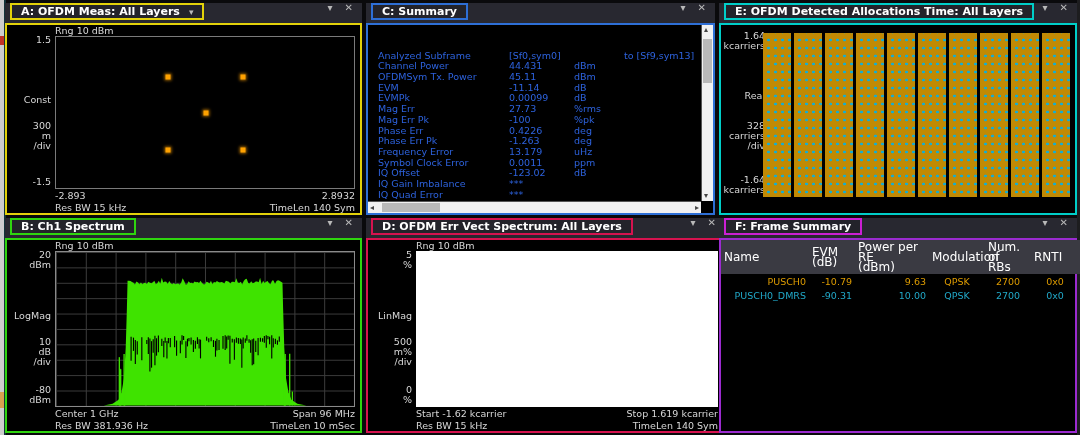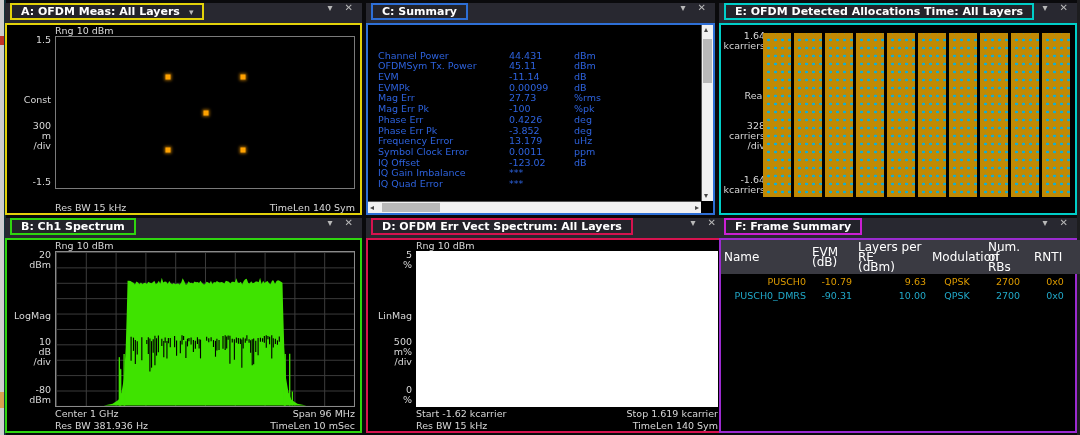--- a/index.html
+++ b/index.html
@@ -125,20 +125,24 @@
 m
 /div</div>
       <div class="yl y-bot">-1.5</div>
       <div class="plot" id="plot-a">
           <div class="cdot" style="background: rgb(255, 162, 0); left: 37.7%; top: 26.6%;"></div>
           <div class="cdot" style="background: rgb(255, 162, 0); left: 62.6%; top: 26.6%;"></div>
           <div class="cdot" style="background: rgb(255, 162, 0); left: 50.2%; top: 50.3%;"></div>
           <div class="cdot" style="background: rgb(255, 162, 0); left: 37.7%; top: 75%;"></div>
           <div class="cdot" style="background: rgb(255, 162, 0); left: 62.6%; top: 75%;"></div>
         </div>
+      <div class="xline xline1">
+        <span>-2.893</span>
+        <span>2.8932</span>
+      </div>
       <div class="xline xline2">
         <span>Res BW 15 kHz</span>
         <span>TimeLen 140  Sym</span>
       </div>
     </div>
   </section>
 
   <section class="panel" id="panel-c" style="--accent: #2e6fd6;">
     <header class="titlebar">
       <span class="titlebox">
@@ -146,20 +150,25 @@
       </span>
       <span class="winbtns">
         <span>▾</span>
         <span>✕</span>
       </span>
     </header>
     <div class="content">
       <div class="sum-rows" id="sum-rows">
           <div class="sum-row"></div>
           <div class="sum-row" style="color: rgb(45, 98, 221);">
+            <span class="lb">Analyzed  Subframe</span>
+            <span class="vl">[Sf0,sym0]</span>
+            <span class="un" style="left: 255px;">to  [Sf9,sym13]</span>
+          </div>
+          <div class="sum-row" style="color: rgb(45, 98, 221);">
             <span class="lb">Channel  Power</span>
             <span class="vl">44.431</span>
             <span class="un">dBm</span>
           </div>
           <div class="sum-row" style="color: rgb(45, 98, 221);">
             <span class="lb">OFDMSym  Tx.  Power</span>
             <span class="vl">45.11</span>
             <span class="un">dBm</span>
           </div>
           <div class="sum-row" style="color: rgb(45, 98, 221);">
@@ -182,21 +191,21 @@
             <span class="vl">-100</span>
             <span class="un">%pk</span>
           </div>
           <div class="sum-row" style="color: rgb(45, 98, 221);">
             <span class="lb">Phase Err</span>
             <span class="vl">0.4226</span>
             <span class="un">deg</span>
           </div>
           <div class="sum-row" style="color: rgb(45, 98, 221);">
             <span class="lb">Phase Err  Pk</span>
-            <span class="vl">-3.852</span>
+            <span class="vl">-1.263</span>
             <span class="un">deg</span>
           </div>
           <div class="sum-row" style="color: rgb(45, 98, 221);">
             <span class="lb">Frequency  Error</span>
             <span class="vl">13.179</span>
             <span class="un">uHz</span>
           </div>
           <div class="sum-row" style="color: rgb(45, 98, 221);">
             <span class="lb">Symbol Clock  Error</span>
             <span class="vl">0.0011</span>
@@ -434,21 +443,21 @@
           <col class="col-rbs">
             <col class="col-rnti">
             <col class="col-bwp">
             <col class="col-x">
         </colgroup>
         <thead>
             <tr id="fhead">
               <th>Name</th>
               <th>EVM
 (dB)</th>
-              <th>Layers per RE
+              <th>Power per RE
 (dBm)</th>
               <th>Modulation</th>
               <th>Num. of
 RBs</th>
               <th>RNTI</th>
               <th>BWP ID</th>
               <th></th>
             </tr>
           </thead>
         <tbody id="fbody">

